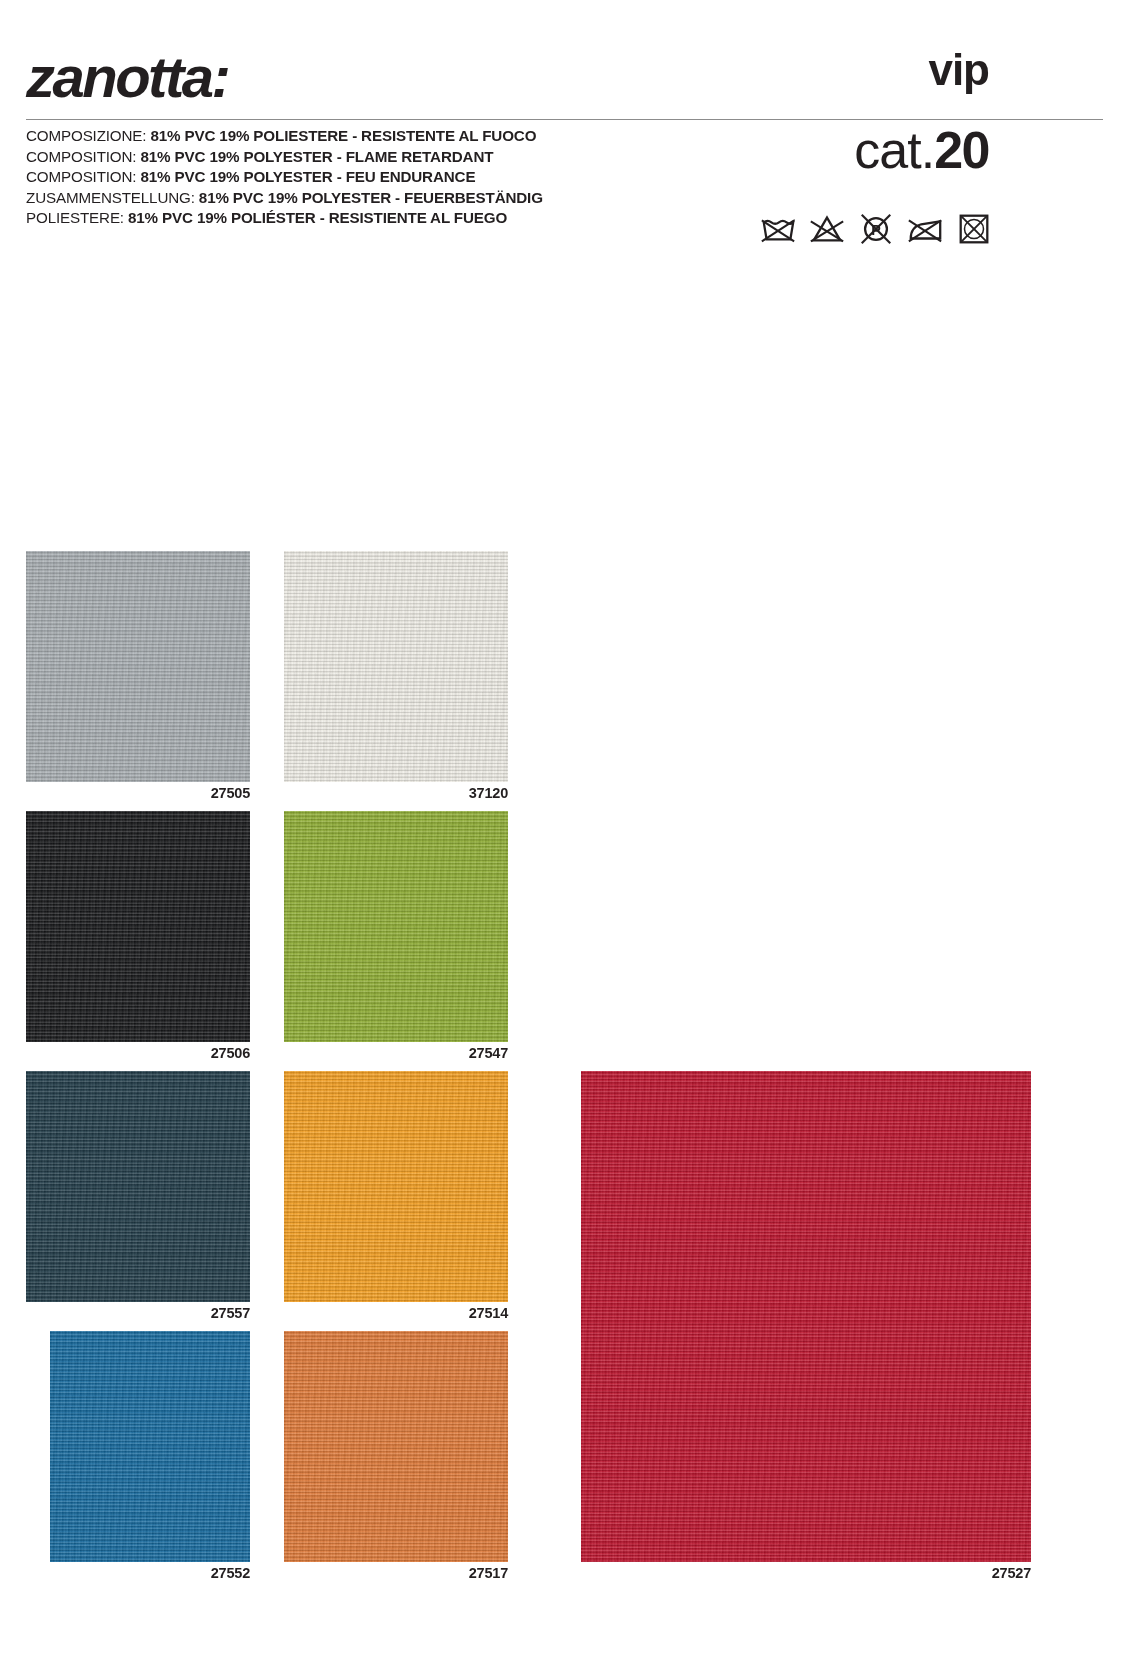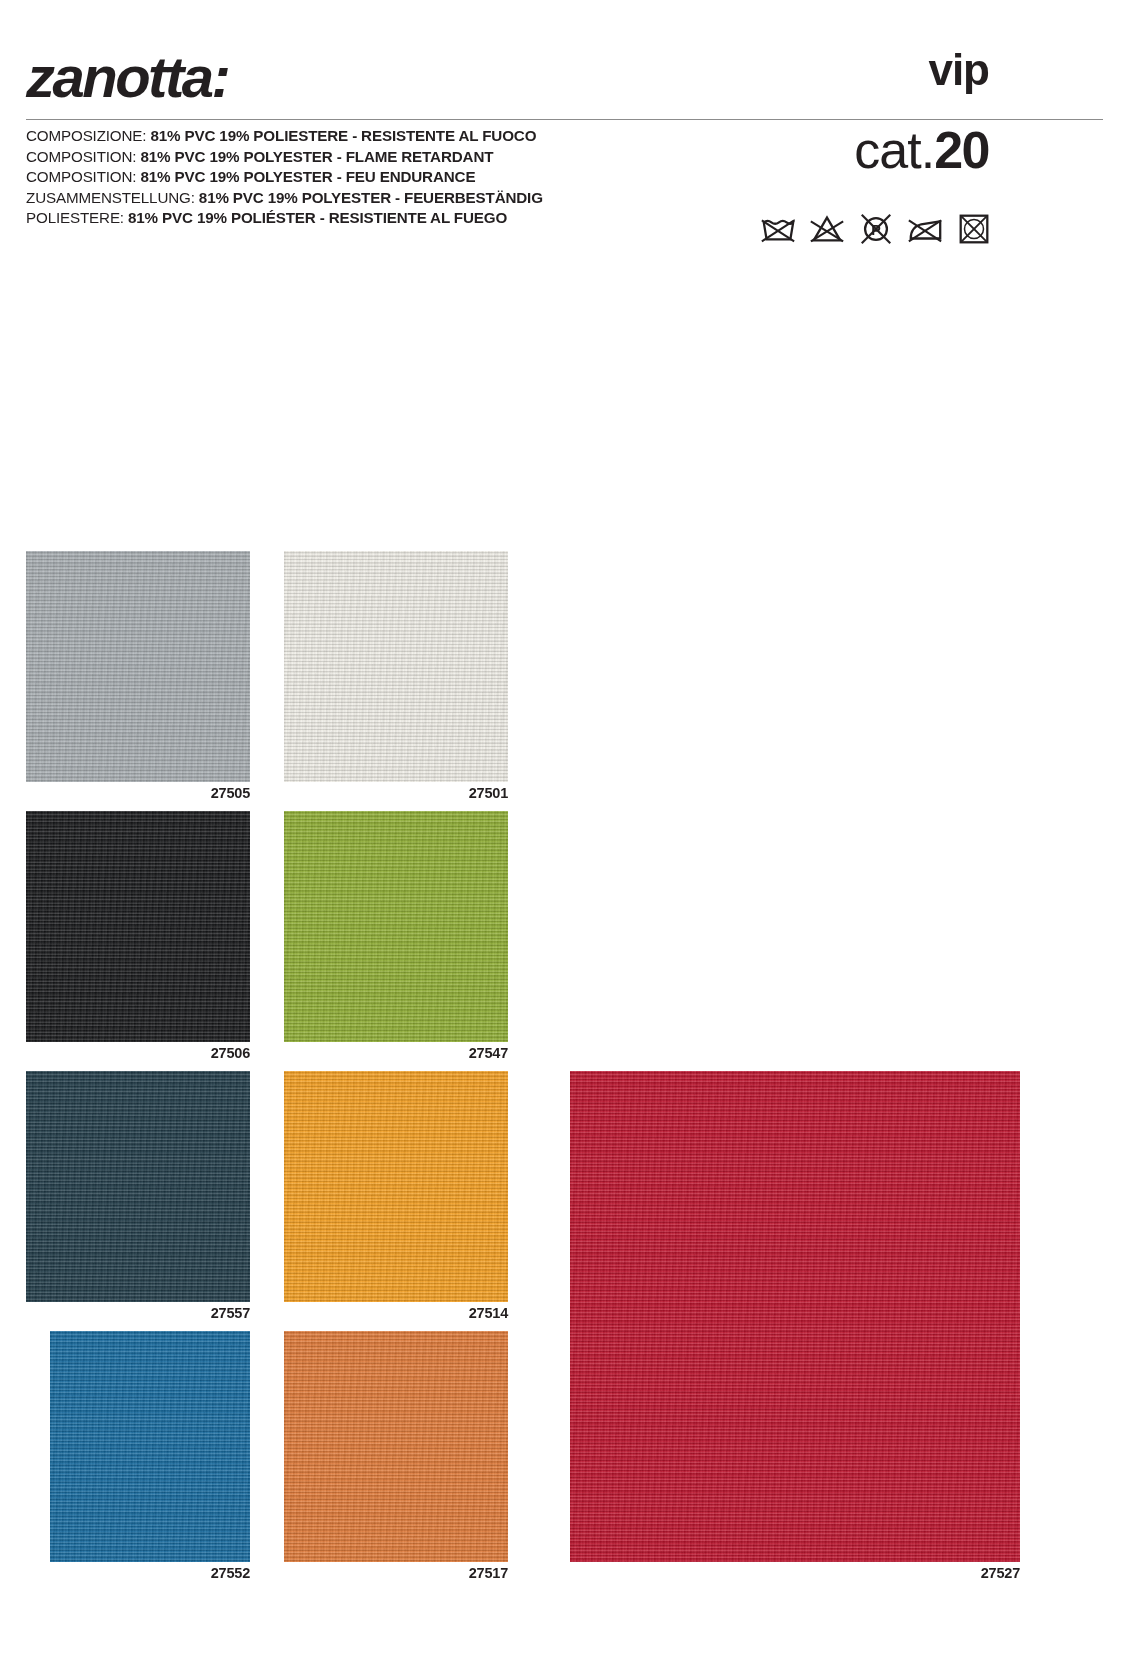--- a/index.html
+++ b/index.html
@@ -254,21 +254,21 @@
 
   <div class="swatches">
 
     <div class="swatch-cell" style="left: 26px; top: 511px; width: 224px; height: 231px;">
       <div class="swatch" style="background: rgb(168, 174, 178);"></div>
       <div class="swatch-code">27505</div>
     </div>
 
     <div class="swatch-cell" style="left: 284px; top: 511px; width: 224px; height: 231px;">
       <div class="swatch" style="background: rgb(240, 238, 231);"></div>
-      <div class="swatch-code">27501</div>
+      <div class="swatch-code">37120</div>
     </div>
 
     <div class="swatch-cell" style="left: 26px; top: 771px; width: 224px; height: 231px;">
       <div class="swatch" style="background: rgb(22, 23, 25);"></div>
       <div class="swatch-code">27506</div>
     </div>
 
     <div class="swatch-cell" style="left: 284px; top: 771px; width: 224px; height: 231px;">
       <div class="swatch" style="background: rgb(143, 174, 51);"></div>
       <div class="swatch-code">27547</div>
@@ -287,20 +287,20 @@
     <div class="swatch-cell" style="left: 26px; top: 1291px; width: 224px; height: 231px; padding-left: 24px;">
       <div class="swatch" style="background: rgb(20, 105, 158);"></div>
       <div class="swatch-code">27552</div>
     </div>
 
     <div class="swatch-cell" style="left: 284px; top: 1291px; width: 224px; height: 231px; border-radius: 28px;">
       <div class="swatch" style="background: rgb(224, 121, 55);"></div>
       <div class="swatch-code">27517</div>
     </div>
 
-    <div class="swatch-cell" style="left: 526px; top: 1031px; width: 494px; height: 491px; padding-left: 44px;">
+    <div class="swatch-cell" style="left: 537px; top: 1031px; width: 494px; height: 491px; padding-left: 44px;">
       <div class="swatch" style="background: rgb(189, 18, 44);"></div>
       <div class="swatch-code">27527</div>
     </div>
 
   </div>
 
 </div>
 
 </body></html>

